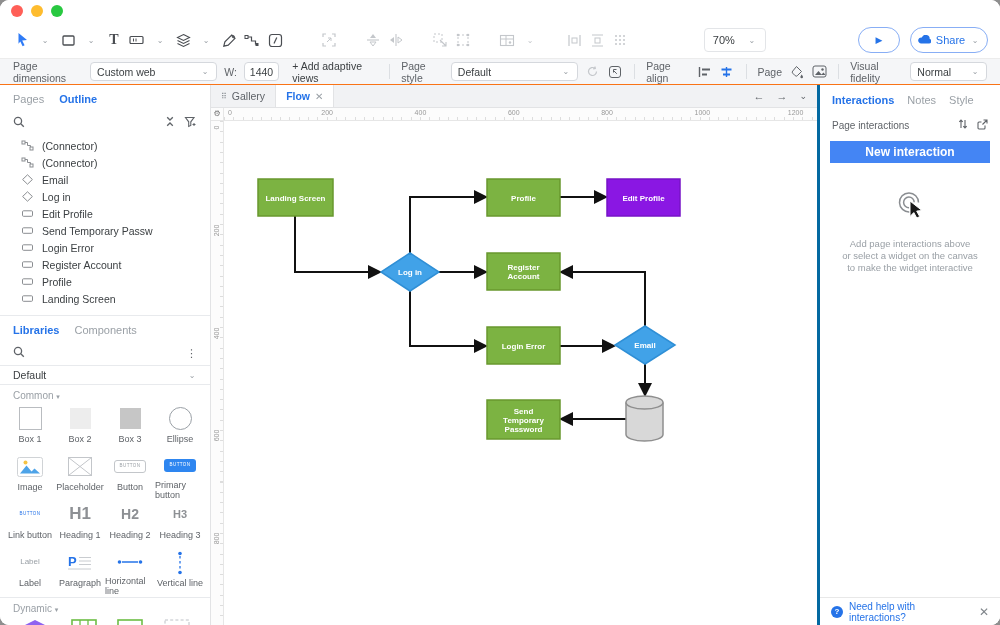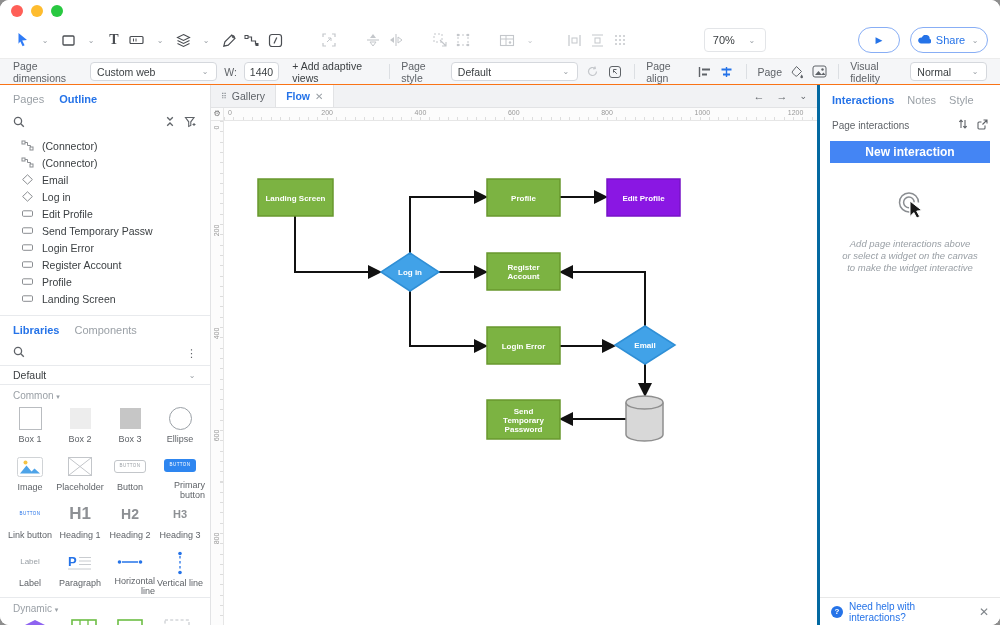--- a/index.html
+++ b/index.html
@@ -37,21 +37,21 @@
   .flex1{flex:1;}
   .outline{padding:2px 0 8px;}
   .o-row{display:flex;align-items:center;gap:8px;height:17px;padding:0 12px 0 21px;font-size:10.5px;color:#3c4043;}
   .o-row svg{flex:0 0 auto;}
   .lib-tabs{border-top:1px solid #e8eaed;display:flex;gap:15px;padding:8px 13px 3px;font-size:11px;}
   .lib-search{display:flex;align-items:center;padding:5px 13px 3px;}
   .kebab{color:#5f6368;font-size:11px;}
   .lib-select{border-top:1px solid #e8eaed;border-bottom:1px solid #e8eaed;padding:3px 13px;font-size:10.5px;color:#3c4043;display:flex;justify-content:space-between;align-items:center;}
   .section-label{padding:5px 13px 2px;color:#9aa0a6;font-size:10px;}
   .lib-grid{display:grid;grid-template-columns:repeat(4,1fr);grid-auto-rows:48px;padding:2px 5px 0;}
-  .lib-item{display:flex;flex-direction:column;align-items:center;justify-content:flex-start;gap:3px;font-size:9px;color:#5f6368;text-align:right;line-height:1.1;overflow:hidden;}
+  .lib-item{display:flex;flex-direction:column;align-items:center;justify-content:flex-start;gap:3px;font-size:9px;color:#5f6368;text-align:left;line-height:1.1;overflow:hidden;}
   .lib-ic{height:27px;display:flex;align-items:center;justify-content:center;}
   .dyn-sep{border-top:1px solid #e8eaed;}
   .dyn-row{display:flex;justify-content:space-around;align-items:flex-start;padding:3px 10px 0;}
   
   .tabbar{height:22px;background:#f1f2f4;display:flex;align-items:stretch;border-bottom:1px solid #e2e3e5;flex:0 0 auto;}
   .ctab{display:flex;align-items:center;padding:0 10px;font-size:10.5px;color:#5f6368;gap:5px;}
   .ctab.active{background:#fff;color:#2573E8;border-left:1px solid #e2e3e5;border-right:1px solid #e2e3e5;font-weight:bold;}
   .closex{color:#9aa0a6;font-size:10px;font-weight:normal;}
   .cnav{margin-left:auto;display:flex;align-items:center;gap:12px;padding:0 10px;color:#5f6368;font-size:11px;}
   .rulerbar{height:12px;display:flex;border-bottom:1px solid #e6e6e6;background:#fcfcfc;flex:0 0 auto;}
@@ -60,21 +60,21 @@
   .hruler span{position:absolute;top:1px;font-size:7px;color:#999;}
   .vwrap{flex:1;display:flex;min-height:0;}
   .vruler{width:12px;flex:0 0 auto;border-right:1px solid #e6e6e6;background:#fcfcfc;position:relative;background-image:repeating-linear-gradient(180deg,#ddd 0 1px,transparent 1px 10.3px);background-size:3px 100%;background-position:100% 0;background-repeat:no-repeat;}
   .vruler span{position:absolute;left:-5px;width:20px;text-align:center;font-size:7px;color:#999;transform:rotate(-90deg);}
   .flowarea{flex:1;position:relative;background:#fff;overflow:hidden;}
   
   .r-tabs{display:flex;gap:13px;padding:9px 12px 7px;font-size:11px;}
   .pi-row{display:flex;align-items:center;padding:5px 12px 4px;font-size:10px;color:#5f6368;gap:9px;}
   .btn-new{margin:5px 10px 0;background:#4485F4;color:#fff;font-size:12px;font-weight:bold;border-radius:0;height:22px;display:flex;align-items:center;justify-content:center;}
   .empty{margin-top:16px;display:flex;flex-direction:column;align-items:center;gap:1px;color:#9aa0a6;font-size:9.5px;text-align:center;}
-  .empty .lines{margin-top:10px;display:flex;flex-direction:column;gap:1px;font-style:italic;}
+  .empty .lines{margin-top:10px;display:flex;flex-direction:column;gap:1px;}
   .helpbar{position:absolute;bottom:0;left:0;right:0;height:27px;border-top:1px solid #e8e8e8;display:flex;align-items:center;padding:0 11px;gap:6px;font-size:10px;color:#2573E8;background:#fff;}
   .qmark{width:12px;height:12px;border-radius:50%;background:#2573E8;color:#fff;font-size:8px;font-weight:bold;display:flex;align-items:center;justify-content:center;flex:0 0 auto;}
   .hclose{margin-left:auto;color:#80868b;font-size:12px;}
 </style>
 </head>
 <body>
 
 <div class="window">
 
   <div class="titlebar">

